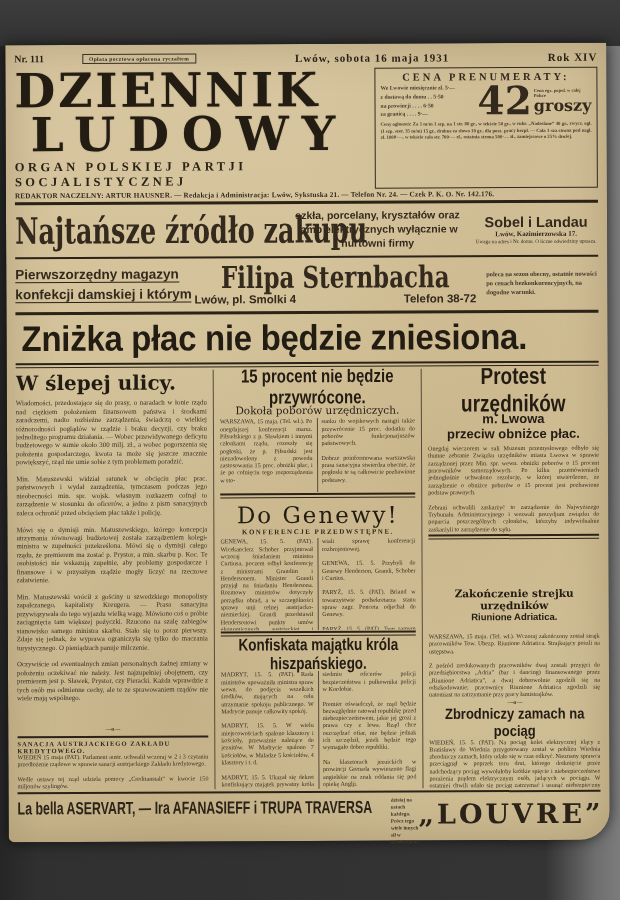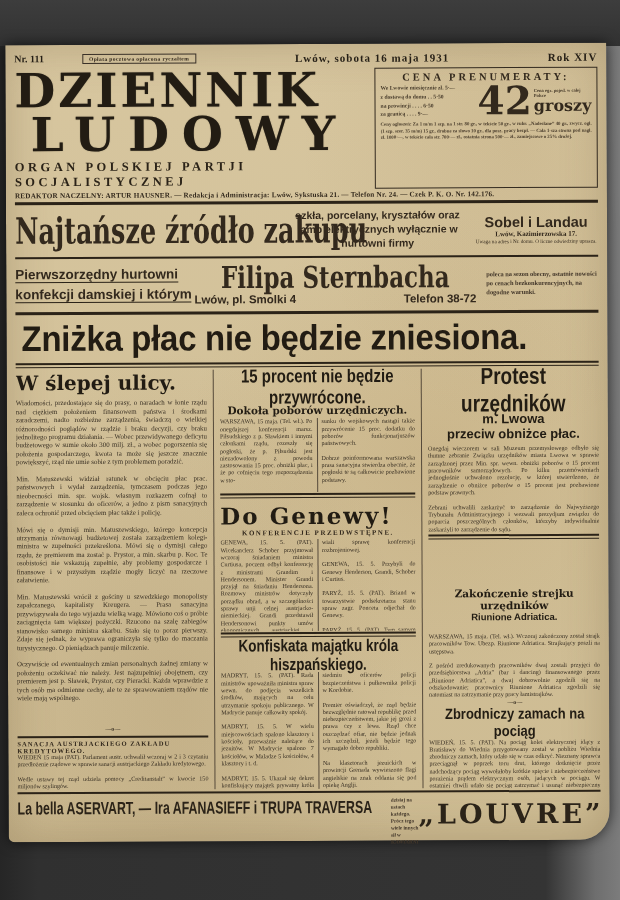--- a/index.html
+++ b/index.html
@@ -79,24 +79,24 @@
   .sep-o{text-align:center;font-size:6px;font-weight:bold;color:#43392b;line-height:1.3;}
   .sanacja{border-top:2px solid #2b2318;padding-top:2px;margin-top:2px;}
   .sanacja-h{font-size:6.6px;font-weight:bold;letter-spacing:1px;text-align:left;}
   
   .rh1{font-size:19px;}
   .rh1b{font-family:"Liberation Sans",sans-serif;font-weight:bold;font-size:13px;text-align:center;color:#221c13;line-height:1.15;}
   .rh2a{font-family:"DejaVu Serif",serif;font-weight:bold;font-size:10.5px;text-align:center;color:#221c13;margin-top:48px;}
   .rh2b{font-family:"Liberation Sans",sans-serif;font-weight:bold;font-size:9.5px;text-align:center;color:#221c13;}
   .rh3{font-family:"Liberation Sans",sans-serif;font-weight:bold;font-size:13px;text-align:center;color:#221c13;transform:scaleY(1.15);}
   .rh4{font-family:"Liberation Sans",sans-serif;font-weight:bold;font-size:9.5px;text-align:center;color:#221c13;}
-  .dg{font-family:"DejaVu Serif",serif;font-weight:bold;font-size:23px;text-align:left;letter-spacing:2px;color:#221c13;margin:2px 0 0;}
+  .dg{font-family:"DejaVu Serif",serif;font-weight:normal;font-size:23px;text-align:center;letter-spacing:2px;color:#221c13;margin:2px 0 0;}
   .dg-sub{font-size:7px;font-weight:bold;letter-spacing:1.5px;text-align:center;margin-bottom:2px;}
   .s1h{font-size:15px;margin:0 0 1px;}
-  .s1sub{font-family:"DejaVu Serif",serif;font-weight:bold;font-size:10.5px;text-align:center;margin-bottom:2px;color:#221c13;}
+  .s1sub{font-family:"DejaVu Serif",serif;font-weight:normal;font-size:10.5px;text-align:center;margin-bottom:2px;color:#221c13;}
   .s3h{font-size:13.5px;margin:1px 0 2px;}
   
   .bottomad{border-top:2px solid #2b2318;margin-top:2px;padding-top:4px;display:flex;align-items:flex-start;}
   .ba-big{font-family:"Liberation Sans",sans-serif;font-weight:bold;font-size:13px;transform:scale(.95,1.35);
     transform-origin:left top;white-space:nowrap;width:385px;color:#2b2318;}
   .ba-small{width:105px;font-size:5.2px;line-height:1.35;font-weight:bold;color:#43372a;}
   .ba-venue{flex:1;text-align:right;font-family:"DejaVu Serif",serif;font-weight:bold;font-size:27px;
     letter-spacing:3px;color:#2b2318;margin-top:2px;white-space:nowrap;}
 </style>
 </head>
@@ -144,21 +144,21 @@
       <div class="ad1-right">
         <div class="ad1-name">Sobel i Landau</div>
         <div class="ad1-addr">Lwów, Kazimierzowska 17.</div>
         <div class="ad1-note">Uwaga na adres i Nr. domu. O liczne odwiedziny uprasza.</div>
       </div>
     </div>
     <div class="rule-mid"></div>
 
     <div class="ad2">
       <div class="ad2-left">
-        <span>Pierwszorzędny hurtowni</span><br>
+        <span>Pierwszorzędny magazyn</span><br>
         <span>konfekcji damskiej i którym</span>
       </div>
       <div class="ad2-cen">
         <div class="ad2-name">Filipa Sternbacha</div>
         <div class="ad2-line2">
           <span>Lwów, pl. Smolki 4</span>
           <span>Telefon 38-72</span>
         </div>
       </div>
       <div class="ad2-right">poleca na sezon obecny, ostatnie nowości po cenach bezkonkurencyjnych, na dogodne warunki.</div>

